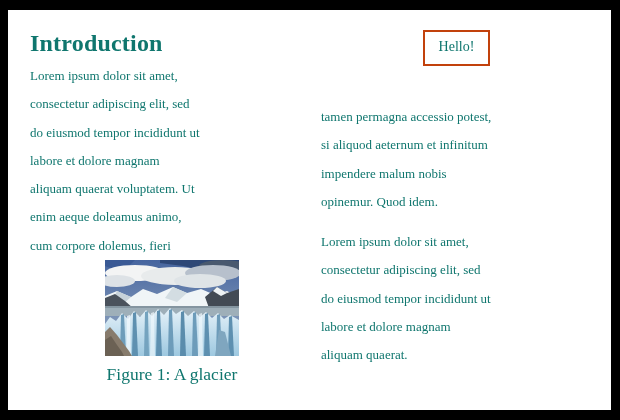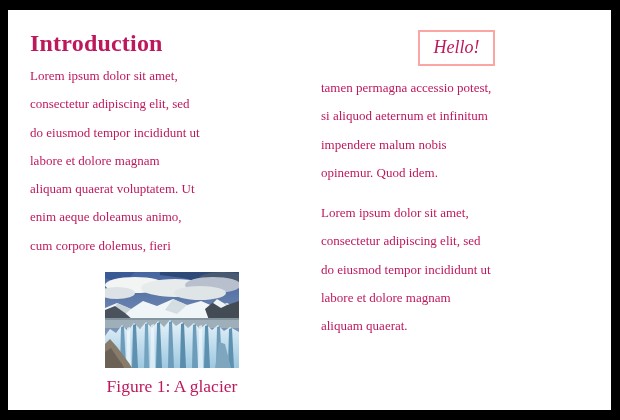--- a/index.html
+++ b/index.html
@@ -12,59 +12,58 @@
   }
   .page{
     position:absolute;
     left:8px;top:10px;right:9px;bottom:10px;
     background:#ffffff;
     box-sizing:border-box;
     padding:12px 19px 10px 22px;
     display:flex;
     flex-direction:row;
     font-family:"Liberation Serif","DejaVu Serif",serif;
-    color:#be185d;
+    color:#0f766e;
   }
   .col{box-sizing:border-box;}
   .col-left{width:285px;}
   .col-right{width:272px;margin-left:7px;}
   h1.heading{
     margin:7px 0 4px 0;
     font-size:24px;
     line-height:29px;
     font-weight:bold;
     letter-spacing:0.2px;
   }
   .body-text{
     margin:0;
     font-size:13px;
     line-height:28.3px;
     white-space:pre-line;
   }
   figure{margin:0;text-align:center;}
-  .fig-glacier{margin-top:12px;}
+  .fig-glacier{margin-top:0;}
   .fig-glacier svg{display:block;margin:0 auto;}
   figcaption{
     font-size:17.5px;
     line-height:22px;
     margin-top:7px;
   }
   .fig-hello{margin-top:8px;}
   .hello-box{
     display:inline-block;
     box-sizing:border-box;
-    border:2px solid #fca5a5;
+    border:2px solid #c2410c;
     background:#fff;
     padding:3px 14px 5px 14px;
-    font-size:18px;
+    font-size:14px;
     line-height:24px;
-    font-style:italic;
   }
   .fig-hello figcaption{margin-top:9px;}
-  .para-1{margin-top:8px;}
+  .para-1{margin-top:37px;}
   .para-2{margin-top:12px;}
 </style>
 </head>
 <body>
 
 <div class="frame">
   <div class="page">
 
     <section class="col col-left">
       <h1 class="heading">Introduction</h1>

